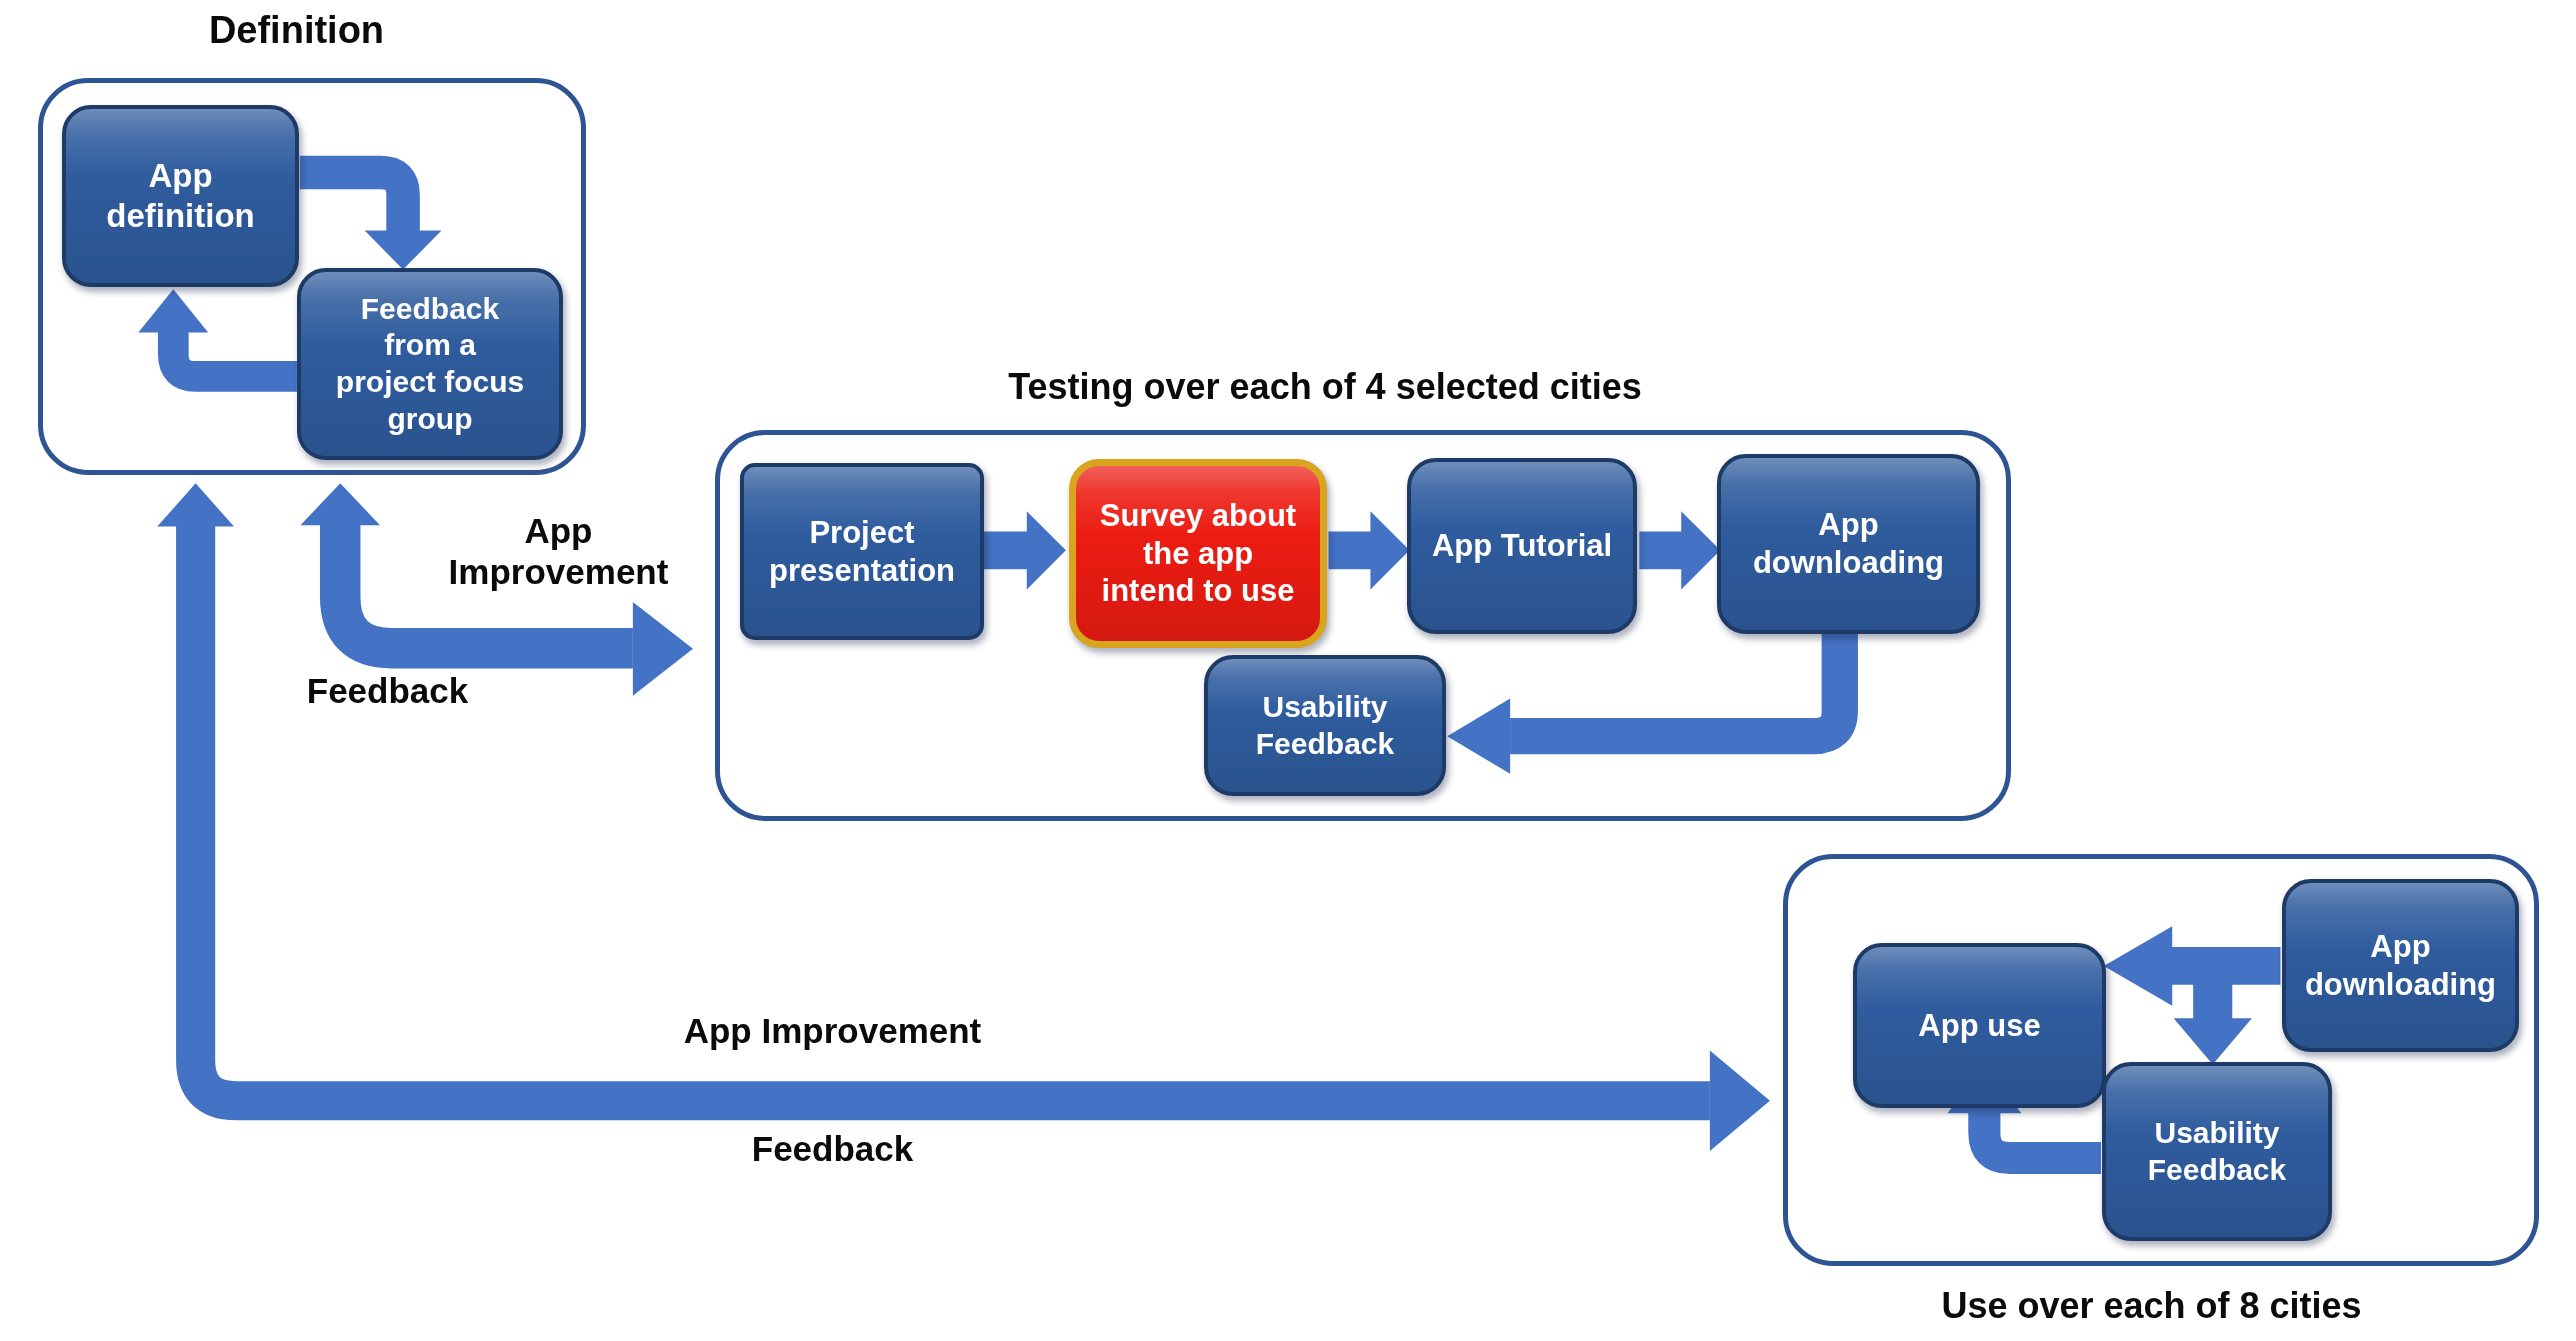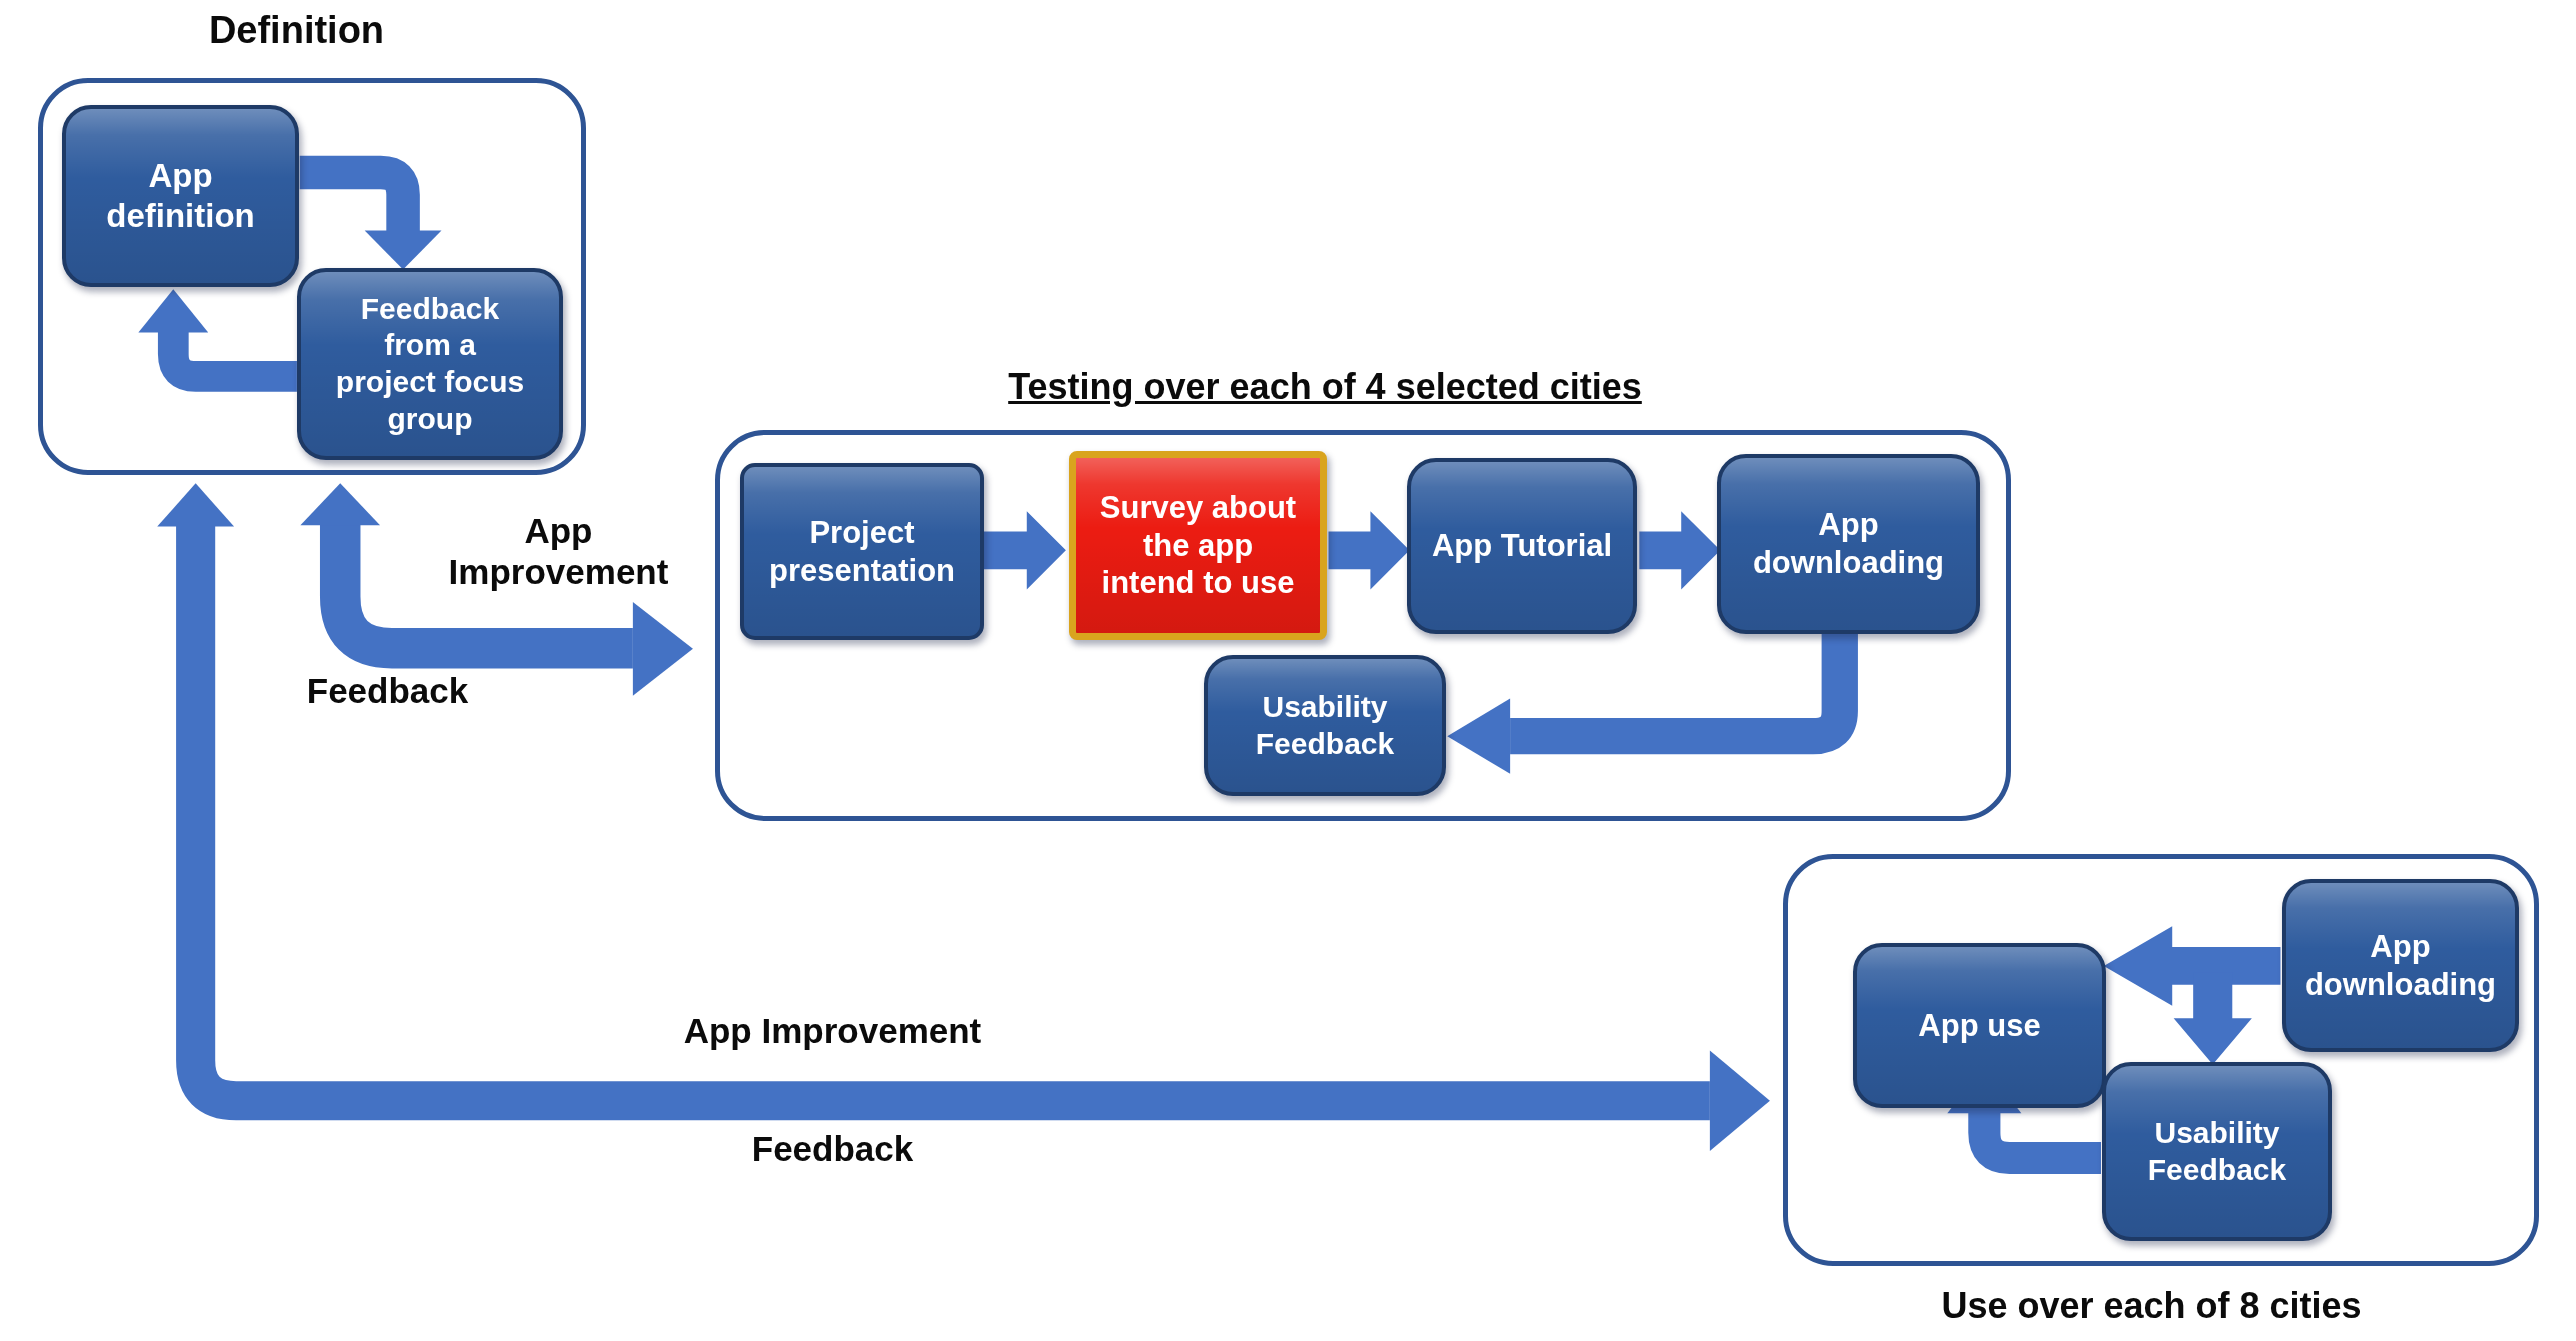--- a/index.html
+++ b/index.html
@@ -30,21 +30,21 @@
   
   .section-label, .flow-label {
     position: absolute;
     font-weight: bold;
     color: var(--label-text, #0b0b0b);
     text-align: center;
     white-space: pre-line;
     line-height: 1.16;
   }
   #definition-label       { left: 143px;  top: 8.4px;   width: 307px; font-size: 38px; }
-  #testing-label          { left: 976px; top: 366px;  width: 698px; font-size: 36px; text-decoration: underline; }
+  #testing-label          { left: 976px; top: 366px;  width: 698px; font-size: 36px; }
   #use-label              { left: 1886px; top: 1285px; width: 531px; font-size: 36px; }
   #upper-app-improvement  { left: 419px;  top: 511px;  width: 279px; font-size: 35px; }
   #upper-feedback         { left: 279px;  top: 671px;  width: 217px; font-size: 35px; }
   #lower-app-improvement  { left: 637px;  top: 1011px; width: 391px; font-size: 35px; }
   #lower-feedback         { left: 707px; top: 1129px; width: 251px; font-size: 35px; }
 
   
   .box {
     position: absolute;
     box-sizing: border-box;
@@ -63,21 +63,22 @@
     font-weight: bold;
     text-align: center;
     white-space: pre-line;
     line-height: 1.22;
     padding: 5.6px 12.6px;
     box-shadow: 2.1px 4.2px 6.3px rgba(25, 35, 70, .35);
   }
   .box.red {
     background-color: var(--red-fill, #ec1c12);
     border: 7px solid var(--red-border, #d9a41e);
-    border-radius: 8px;
+    border-radius: 30px;
+    margin-top: 8px;
   }
   #box-app-definition        { left: 62px;   top: 105px;  width: 237px; height: 182px; font-size: 33px; }
   #box-focus-feedback        { left: 297px;  top: 268px;  width: 266px; height: 192px; font-size: 30px; }
   #box-project-presentation  { left: 740px; top: 463px;  width: 244px; height: 177px; font-size: 31px; border-radius: 15px; }
   #box-survey                { left: 1069px; top: 451px;  width: 258px; height: 189px; font-size: 31px; }
   #box-app-tutorial          { left: 1407px; top: 458px;  width: 230px; height: 176px; font-size: 31px; }
   #box-app-downloading-testing { left: 1717px; top: 454px; width: 263px; height: 180px; font-size: 31px; }
   #box-usability-feedback-testing { left: 1204px; top: 655px; width: 242px; height: 141px; font-size: 30px; }
   #box-app-use               { left: 1853px; top: 943px; width: 253px; height: 165px; font-size: 31px; }
   #box-app-downloading-use   { left: 2282px; top: 879px; width: 237px; height: 173px; font-size: 31px; }

